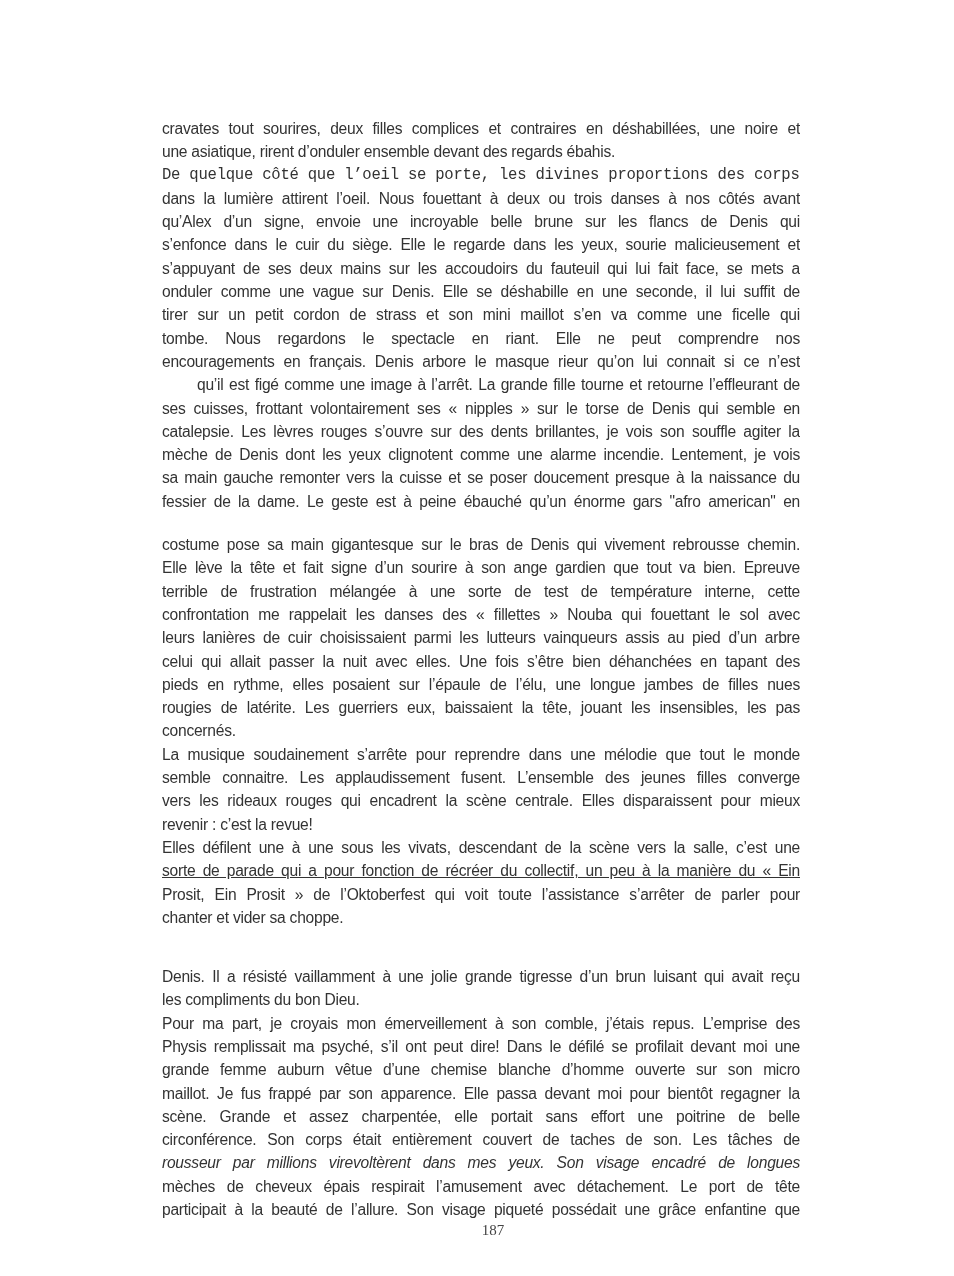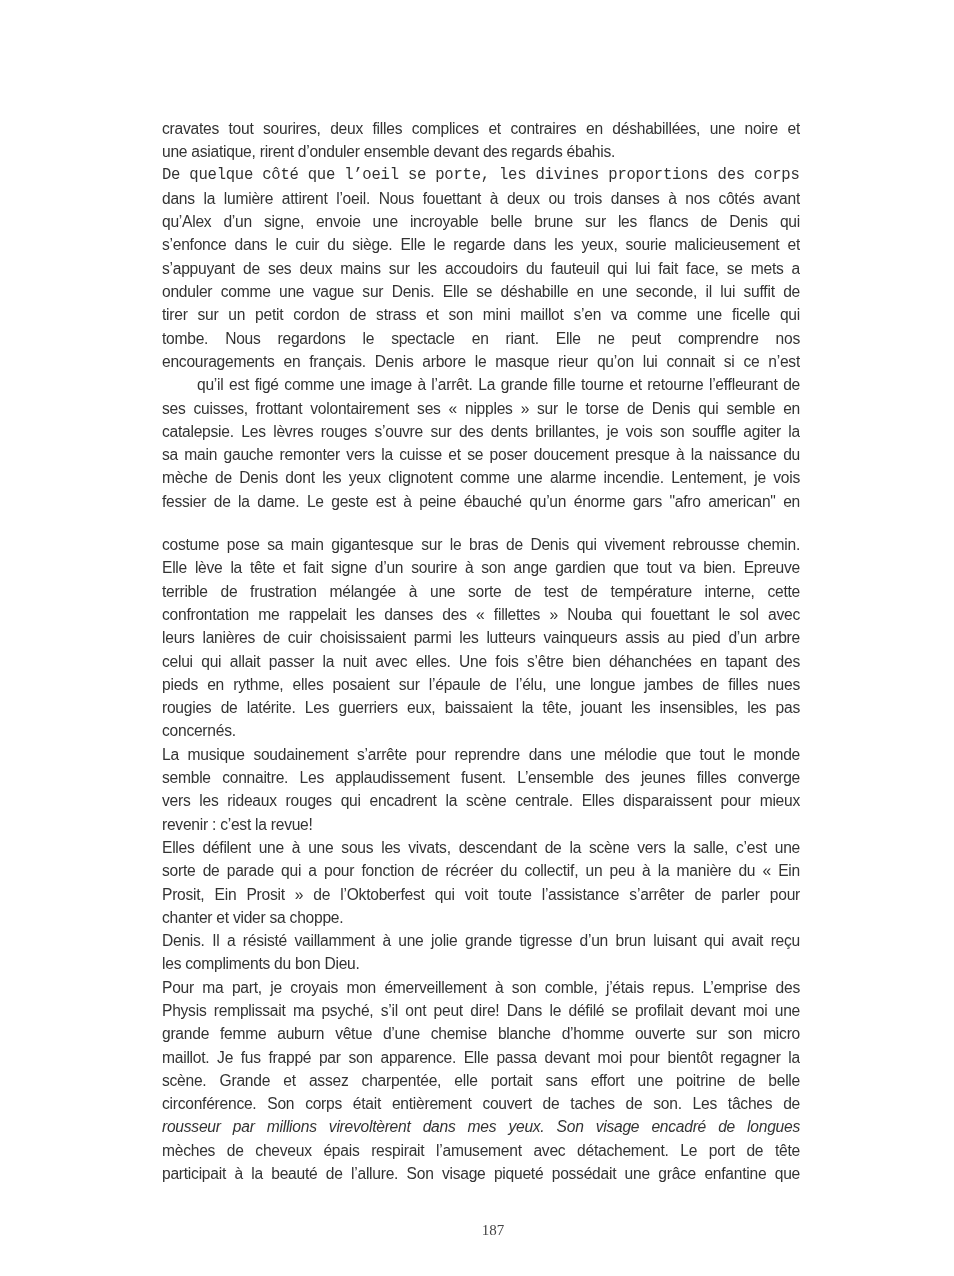--- a/index.html
+++ b/index.html
@@ -66,41 +66,41 @@
       <span class="line" style="text-align: left; word-spacing: 0px;">qu’Alex d’un signe, envoie une incroyable belle brune sur les flancs de Denis qui</span>
       <span class="line" style="text-align: left; word-spacing: 0px;">s’enfonce dans le cuir du siège. Elle le regarde dans les yeux, sourie malicieusement et</span>
       <span class="line" style="text-align: left; word-spacing: 0px;">s’appuyant de ses deux mains sur les accoudoirs du fauteuil qui lui fait face, se mets a</span>
       <span class="line" style="text-align: left; word-spacing: 0px;">onduler comme une vague sur Denis. Elle se déshabille en une seconde, il lui suffit de</span>
       <span class="line" style="text-align: left; word-spacing: 0px;">tirer sur un petit cordon de strass et son mini maillot s’en va comme une ficelle qui</span>
       <span class="line" style="text-align: left; word-spacing: 0px;">tombe. Nous regardons le spectacle en riant. Elle ne peut comprendre nos</span>
       <span class="line" style="text-align: left; word-spacing: 0px;">encouragements en français. Denis arbore le masque rieur qu’on lui connait si ce n’est</span>
       <span class="line" style="text-align: left; word-spacing: 0px; margin-left: 35px;">qu’il est figé comme une image à l’arrêt. La grande fille tourne et retourne l’effleurant de</span>
       <span class="line" style="text-align: left; word-spacing: 0px;">ses cuisses, frottant volontairement ses « nipples » sur le torse de Denis qui semble en</span>
       <span class="line" style="text-align: left; word-spacing: 0px;">catalepsie. Les lèvres rouges s’ouvre sur des dents brillantes, je vois son souffle agiter la</span>
+      <span class="line" style="text-align: left; word-spacing: 0px;">mèche de Denis dont les yeux clignotent comme une alarme incendie. Lentement, je vois</span>
       <span class="line" style="text-align: left; word-spacing: 0px;">sa main gauche remonter vers la cuisse et se poser doucement presque à la naissance du</span>
-      <span class="line" style="text-align: left; word-spacing: 0px;">mèche de Denis dont les yeux clignotent comme une alarme incendie. Lentement, je vois</span>
       <span class="line" style="text-align: left; word-spacing: 0px;">fessier de la dame. Le geste est à peine ébauché qu’un énorme gars "afro american" en</span>
       <span class="line" style="text-align: left; word-spacing: 0px; margin-top: 20px;">costume pose sa main gigantesque sur le bras de Denis qui vivement rebrousse chemin.</span>
       <span class="line" style="text-align: left; word-spacing: 0px;">Elle lève la tête et fait signe d’un sourire à son ange gardien que tout va bien. Epreuve</span>
       <span class="line" style="text-align: left; word-spacing: 0px;">terrible de frustration mélangée à une sorte de test de température interne, cette</span>
       <span class="line" style="text-align: left; word-spacing: 0px;">confrontation me rappelait les danses des « fillettes » Nouba qui fouettant le sol avec</span>
       <span class="line" style="text-align: left; word-spacing: 0px;">leurs lanières de cuir choisissaient parmi les lutteurs vainqueurs assis au pied d’un arbre</span>
       <span class="line" style="text-align: left; word-spacing: 0px;">celui qui allait passer la nuit avec elles. Une fois s’être bien déhanchées en tapant des</span>
       <span class="line" style="text-align: left; word-spacing: 0px;">pieds en rythme, elles posaient sur l’épaule de l’élu, une longue jambes de filles nues</span>
       <span class="line" style="text-align: left; word-spacing: 0px;">rougies de latérite. Les guerriers eux, baissaient la tête, jouant les insensibles, les pas</span>
       <span class="line last">concernés.</span>
       <span class="line" style="text-align: left; word-spacing: 0px;">La musique soudainement s’arrête pour reprendre dans une mélodie que tout le monde</span>
       <span class="line" style="text-align: left; word-spacing: 0px;">semble connaitre. Les applaudissement fusent. L’ensemble des jeunes filles converge</span>
       <span class="line" style="text-align: left; word-spacing: 0px;">vers les rideaux rouges qui encadrent la scène centrale. Elles disparaissent pour mieux</span>
       <span class="line last">revenir : c’est la revue!</span>
       <span class="line" style="text-align: left; word-spacing: 0px;">Elles défilent une à une sous les vivats, descendant de la scène vers la salle, c’est une</span>
-      <span class="line" style="text-align: center; word-spacing: 0px;">sorte de parade qui a pour fonction de récréer du collectif, un peu à la manière du « Ein</span>
+      <span class="line" style="text-align: center; word-spacing: 0px; text-decoration: underline;">sorte de parade qui a pour fonction de récréer du collectif, un peu à la manière du « Ein</span>
       <span class="line" style="text-align: left; word-spacing: 0px;">Prosit, Ein Prosit » de l’Oktoberfest qui voit toute l’assistance s’arrêter de parler pour</span>
       <span class="line last">chanter et vider sa choppe.</span>
-      <span class="line" style="text-align: right; word-spacing: 0px;">Denis. Il a résisté vaillamment à une jolie grande tigresse d’un brun luisant qui avait reçu</span>
+      <span class="line" style="text-align: right; word-spacing: 0px; margin-top: 36px;">Denis. Il a résisté vaillamment à une jolie grande tigresse d’un brun luisant qui avait reçu</span>
       <span class="line last">les compliments du bon Dieu.</span>
       <span class="line" style="text-align: left; word-spacing: 0px;">Pour ma part, je croyais mon émerveillement à son comble, j’étais repus. L’emprise des</span>
       <span class="line" style="text-align: left; word-spacing: 0px;">Physis remplissait ma psyché, s’il ont peut dire!  Dans le défilé se profilait devant moi une</span>
       <span class="line" style="text-align: left; word-spacing: 0px;">grande femme auburn vêtue d’une chemise blanche d’homme ouverte sur son micro</span>
       <span class="line" style="text-align: left; word-spacing: 0px;">maillot. Je fus frappé par son apparence. Elle passa devant moi pour bientôt regagner la</span>
       <span class="line" style="text-align: left; word-spacing: 0px;">scène. Grande et assez charpentée, elle portait sans effort une poitrine de belle</span>
       <span class="line" style="text-align: left; word-spacing: 0px;">circonférence. Son corps était entièrement couvert de taches de son. Les tâches de</span>
       <span class="line" style="text-align: left; word-spacing: 0px; font-style: italic;">rousseur par millions virevoltèrent dans mes yeux. Son visage encadré de longues</span>
       <span class="line" style="text-align: left; word-spacing: 0px;">mèches de cheveux épais respirait l’amusement avec détachement. Le port de tête</span>
       <span class="line" style="text-align: left; word-spacing: 0px;">participait à la beauté de l’allure. Son visage piqueté possédait une grâce enfantine que</span>

